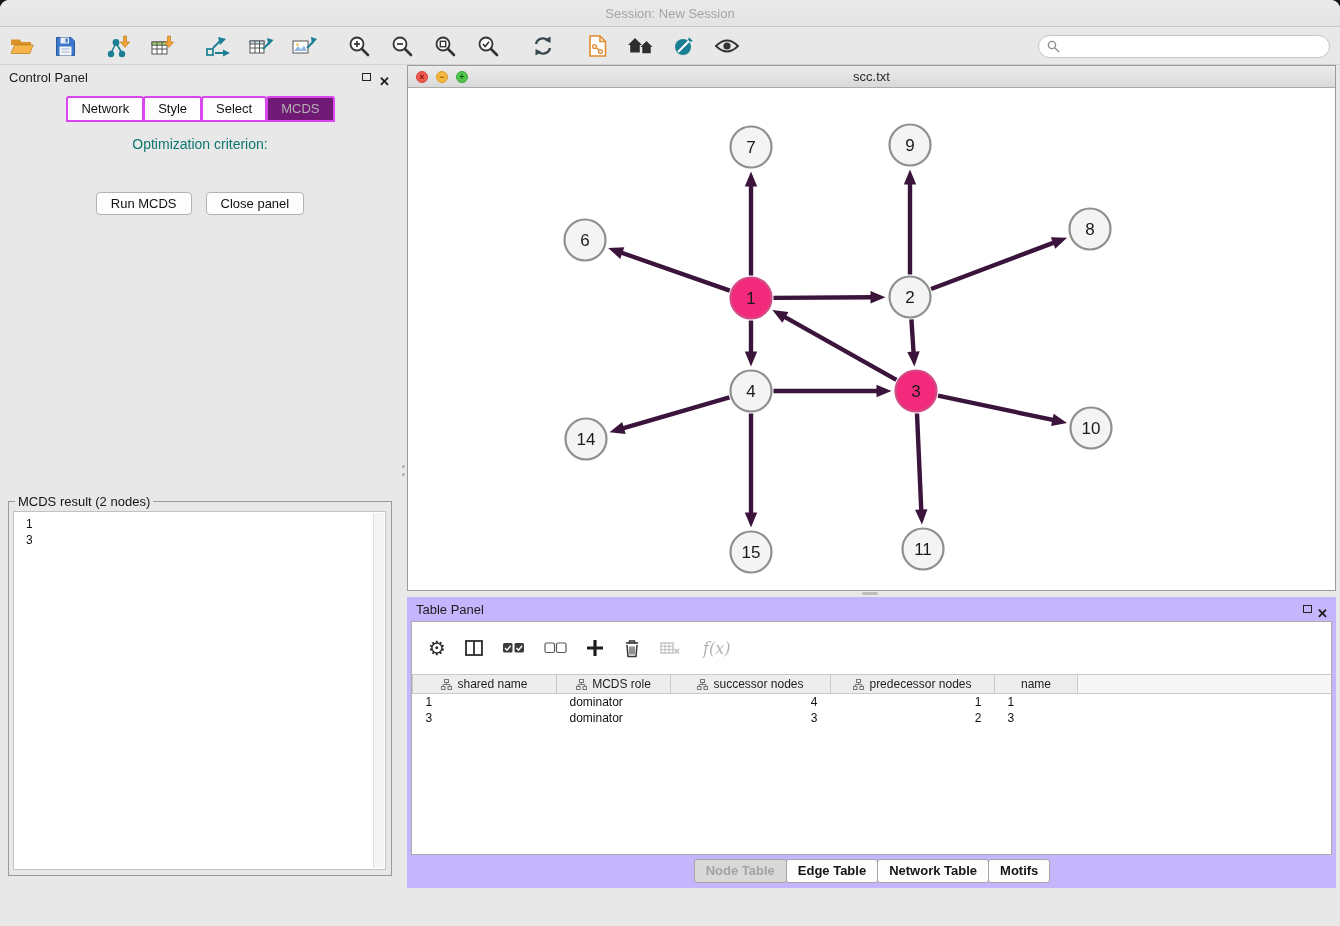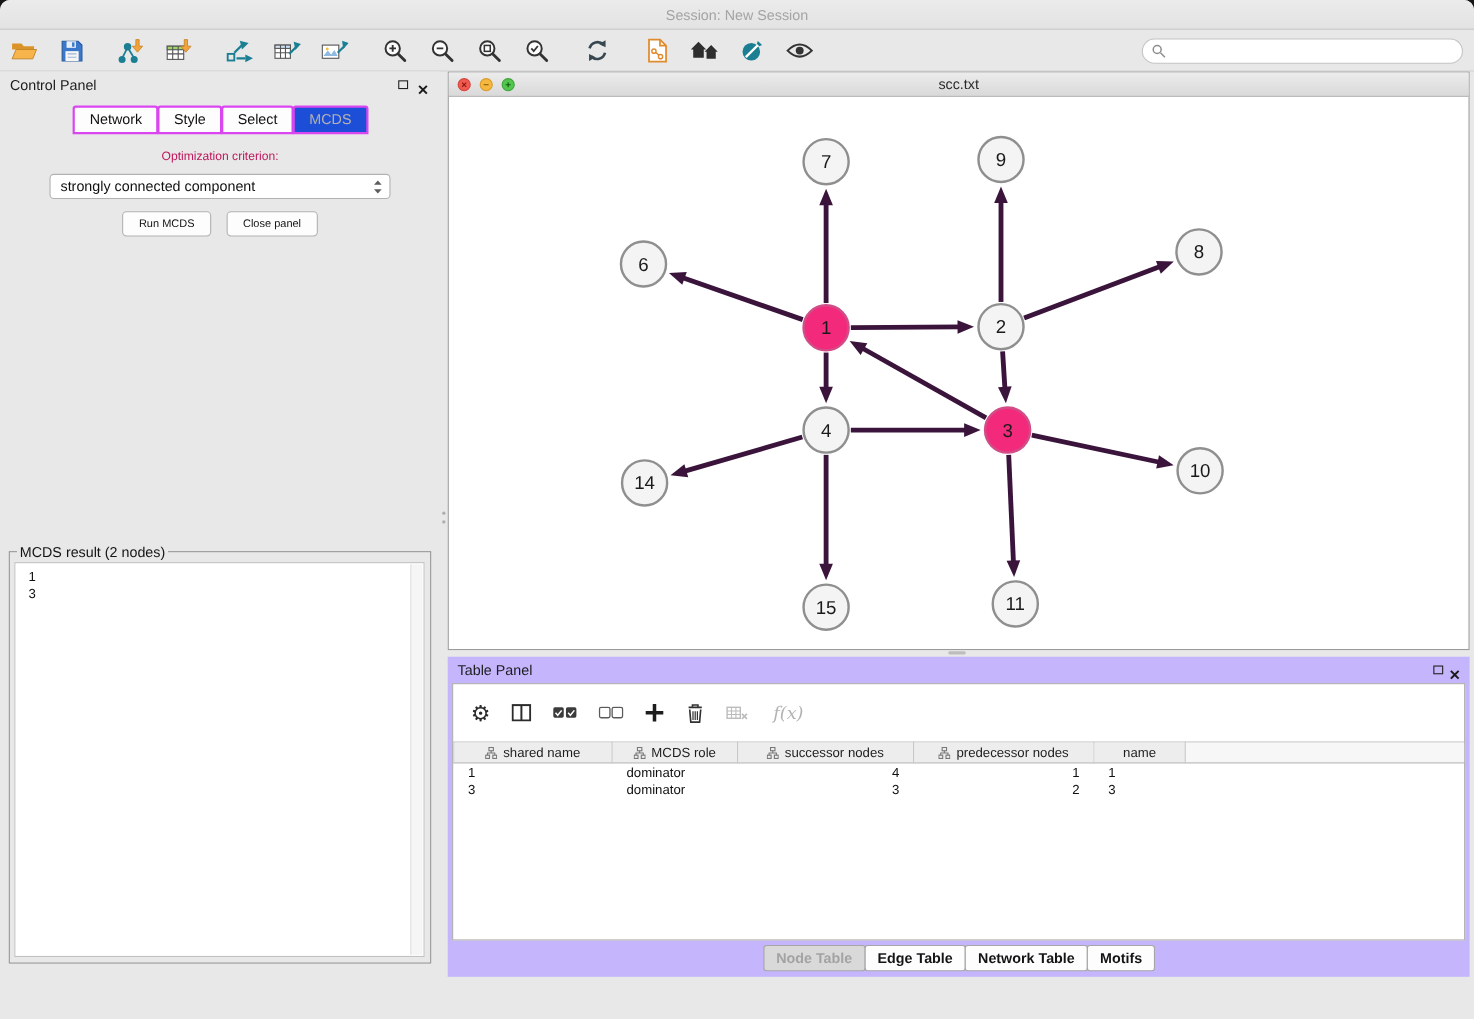--- a/index.html
+++ b/index.html
@@ -24,29 +24,29 @@
 
   
   .control-panel { position:absolute; left:0; top:65px; width:400px; height:822px; background:#e8e8e8; }
   .panel-header { position:relative; height:26px; line-height:26px; font-size:13px; color:#1c1c1c; padding-left:9px; }
   .float-box { position:absolute; top:8px; display:inline-block; width:9px; height:8px; border:1.5px solid #222; }
   .close-x { position:absolute; top:4px; font-size:13px; font-weight:bold; color:#1a1a1a; }
   .cp-header .float-box { right:29px; } .cp-header .close-x { right:10px; }
   .cp-tabs { position:absolute; top:31px; left:0; width:100%; display:flex; justify-content:center; }
   .cp-tab { font-size:13px; padding:3px 13px 4px; background:#fdfdfd; border:2px solid #d946ef;
             margin-right:-1px; color:#111; border-radius:3px 3px 0 0; }
-  .cp-tab.active { background:#1d4ed8; color:#b2b2b2; }
-  .opt-label { position:absolute; top:71px; width:100%; text-align:center; font-size:11px; color:#be185d; }
+  .cp-tab.active { background:#701a75; color:#b2b2b2; }
+  .opt-label { position:absolute; top:71px; width:100%; text-align:center; font-size:14px; color:#0f766e; }
   .dropdown { position:absolute; top:93px; left:45px; width:310px; height:23px; background:#fff;
               border:1px solid #b2b2b2; border-radius:4px; display:flex; align-items:center;
               padding:0 6px 0 9px; font-size:13px; color:#111; }
   .dropdown .dd-text { flex:1; }
   .btn-row { position:absolute; top:127px; width:100%; display:flex; justify-content:center; gap:14px; }
   .mac-btn { background:#fdfdfd; border:1px solid #b2b2b2; border-radius:4px; height:23px;
-             padding:0 14px; font-size:10px; color:#111; line-height:21px; }
+             padding:0 14px; font-size:13px; color:#111; line-height:21px; }
   fieldset.result { position:absolute; left:8px; top:429px; width:384px; height:382px;
                     border:1px solid #9a9a9a; }
   fieldset.result legend { font-size:13px; color:#141414; padding:0 3px; margin-left:6px; }
   .result-inner { position:absolute; left:4px; right:5px; top:2px; bottom:5px;
                   background:#fff; border:1px solid #c2c2c2; overflow:hidden; }
   .result-text { white-space:pre; font-size:12px; line-height:16px; color:#111; padding:4px 0 0 12px; }
   .result-scroll { position:absolute; top:1px; bottom:1px; right:1px; width:11px;
                    background:#f5f5f5; border-left:1px solid #e0e0e0; }
 
   
@@ -260,27 +260,20 @@
       <span class="float-box"></span>
       <span class="close-x">✕</span>
     </div>
     <div class="cp-tabs">
         <span class="cp-tab">Network</span>
         <span class="cp-tab">Style</span>
         <span class="cp-tab">Select</span>
         <span class="cp-tab active">MCDS</span>
       </div>
     <div class="opt-label">Optimization criterion:</div>
-    <div class="dropdown">
-      <span class="dd-text">strongly connected component</span>
-      <svg width="9" height="14" viewBox="0 0 9 14">
-        <path d="M4.5 1 L8 5 H1 z" fill="#5c5c5c"></path>
-        <path d="M4.5 13 L1 9 H8 z" fill="#5c5c5c"></path>
-      </svg>
-    </div>
     <div class="btn-row">
       <button class="mac-btn">Run MCDS</button>
       <button class="mac-btn">Close panel</button>
     </div>
     <fieldset class="result">
       <legend>MCDS result (2 nodes)</legend>
       <div class="result-inner">
         <div class="result-text">1
 3</div>
         <div class="result-scroll"></div>

